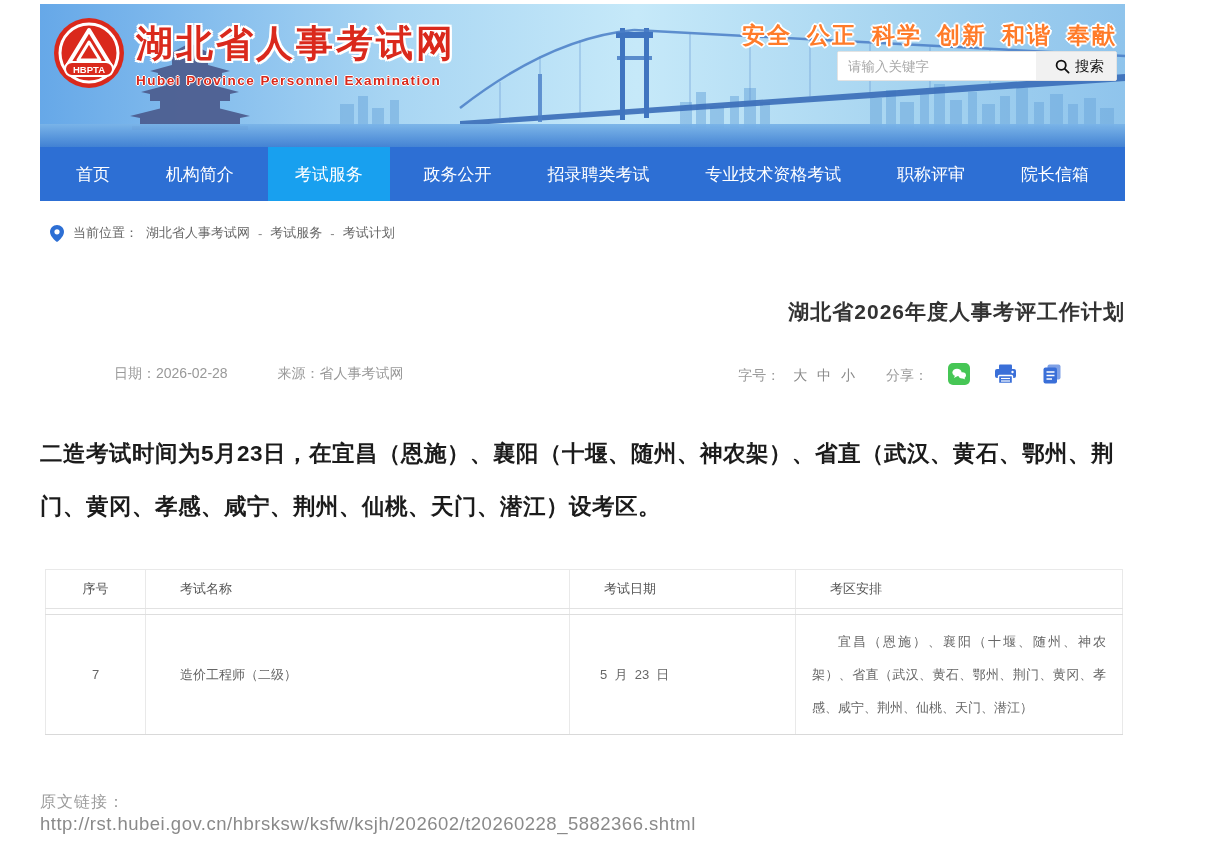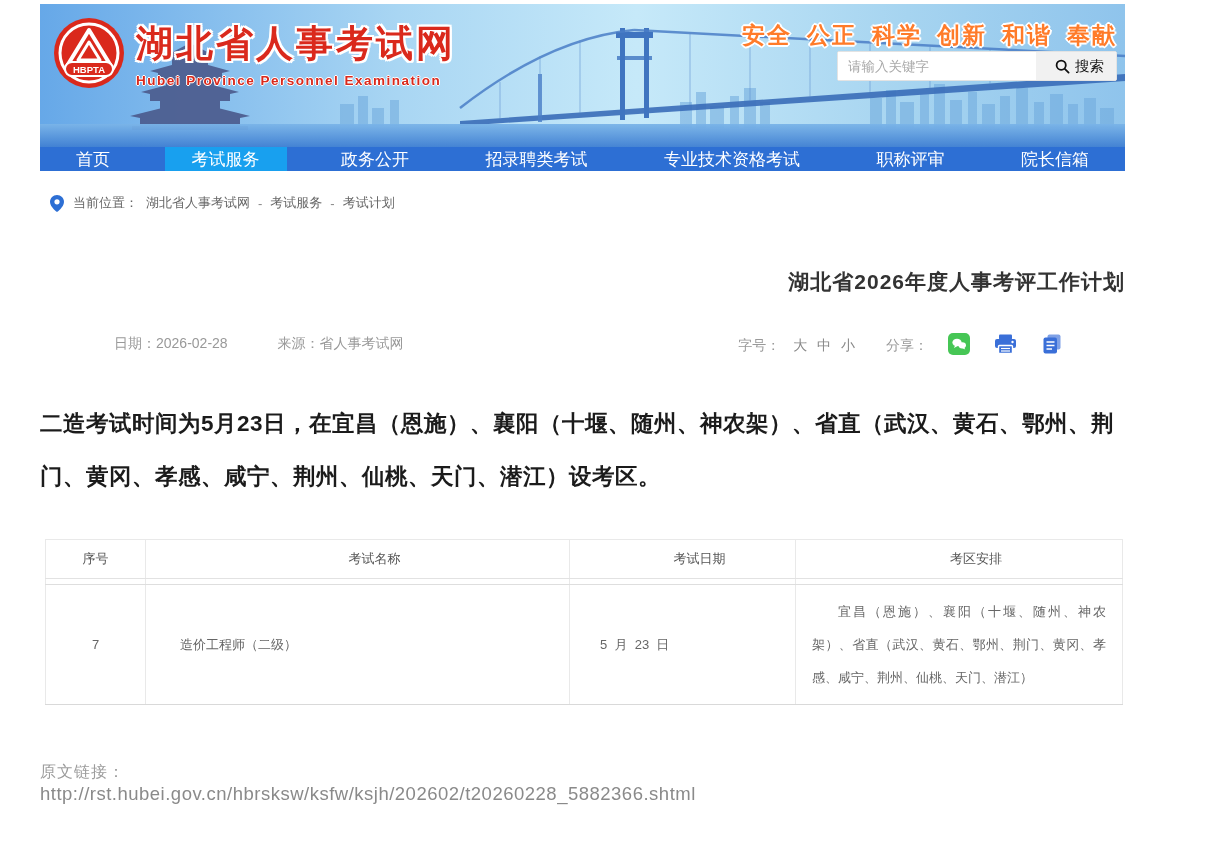--- a/index.html
+++ b/index.html
@@ -21,21 +21,21 @@
   .slogan span { font-size:23px; font-weight:900; color:#ff7b29; letter-spacing:2px;
     text-shadow:-2px 0 #fff,2px 0 #fff,0 -2px #fff,0 2px #fff,-1px -1px #fff,1px 1px #fff,1px -1px #fff,-1px 1px #fff; }
   .search-row { position:absolute; right:8px; top:47px; display:flex; width:280px; height:30px;
     border:1px solid #e3e3e3; border-radius:2px; overflow:hidden; background:#fff; }
   .search-input { flex:1; border:none; outline:none; padding:0 10px; font-size:13.5px; color:#333; }
   .search-input::placeholder { color:#a9a9a9; }
   .search-btn { width:80px; background:#f1f1f1; border:none; display:flex; align-items:center;
     justify-content:center; gap:5px; font-size:14.5px; color:#111; cursor:pointer;padding-left:7px; }
 
   
-  .nav { width:1085px; height:24px; background:#2d6fd4; display:flex; align-items:stretch;
+  .nav { width:1085px; height:54px; background:#2d6fd4; display:flex; align-items:stretch;
     justify-content:space-between; padding:0 14px; }
   .nav-item { display:flex; align-items:center; padding:0 22px; color:#fff; font-size:17px;
     cursor:pointer; white-space:nowrap; }
   .nav-item.active { background:#18a0ef; padding:0 27px; }
 
   
   .breadcrumb { display:flex; align-items:center; margin:23px 0 0 10px; font-size:13px; color:#666; }
   .breadcrumb .pin { margin-right:9px; }
   .breadcrumb .sep { margin:0 8px; color:#888; }
   .crumb { color:#666; cursor:pointer; }
@@ -51,21 +51,21 @@
   .share-icons { display:flex; gap:24px; margin-left:10px; align-items:center; }
   .share-icons svg { display:block; cursor:pointer; }
 
   .body-text { margin-top:42px; font-size:22.5px; font-weight:bold; color:#1b1b1b;
     line-height:53px; letter-spacing:0.5px; }
 
   
   .plan-table { border-collapse:collapse; table-layout:fixed; width:1077px; margin:36px 0 0 5px;
     font-size:13px; color:#666; }
   .plan-table th, .plan-table td { border:1px solid #e9e9e9; font-weight:normal; }
-  .plan-table thead th { height:39px; text-align:center; padding-left:34px; color:#555;
+  .plan-table thead th { height:39px; text-align:left; padding-left:34px; color:#555;
     border-bottom-color:#e2e2e2; }
   .plan-table thead th.c1 { text-align:center; padding-left:0; }
   .plan-table tr.sliver td { height:6px; border-top:none; border-bottom-color:#dedede; }
   .plan-table tr.data-row td { height:105px; vertical-align:middle; }
   .plan-table td.c1 { text-align:center; }
   .plan-table td.c2 { padding-left:34px; }
   .plan-table td.c3 { padding-left:30px; white-space:pre-wrap; }
   .plan-table td.c4 { padding:10px 16px; }
   .plan-table td.c4 p { text-indent:2em; line-height:33px; text-align:justify; }
   .plan-table tbody tr:last-child td { border-bottom-color:#d9d9d9; }
@@ -192,20 +192,21 @@
           <circle cx="6.2" cy="6.2" r="4.6" fill="none" stroke="#111" stroke-width="1.8"></circle>
           <line x1="9.8" y1="9.8" x2="13.6" y2="13.6" stroke="#111" stroke-width="1.8" stroke-linecap="round"></line>
         </svg>
         <span>搜索</span>
       </button>
     </div>
   </div>
 
   <div class="nav">
     <div class="nav-item">首页</div>
+    <div class="nav-item">机构简介</div>
     <div class="nav-item active">考试服务</div>
     <div class="nav-item">政务公开</div>
     <div class="nav-item">招录聘类考试</div>
     <div class="nav-item">专业技术资格考试</div>
     <div class="nav-item">职称评审</div>
     <div class="nav-item">院长信箱</div>
   </div>
 
   <div class="breadcrumb">
     <svg class="pin" width="14" height="17" viewBox="0 0 14 17">

